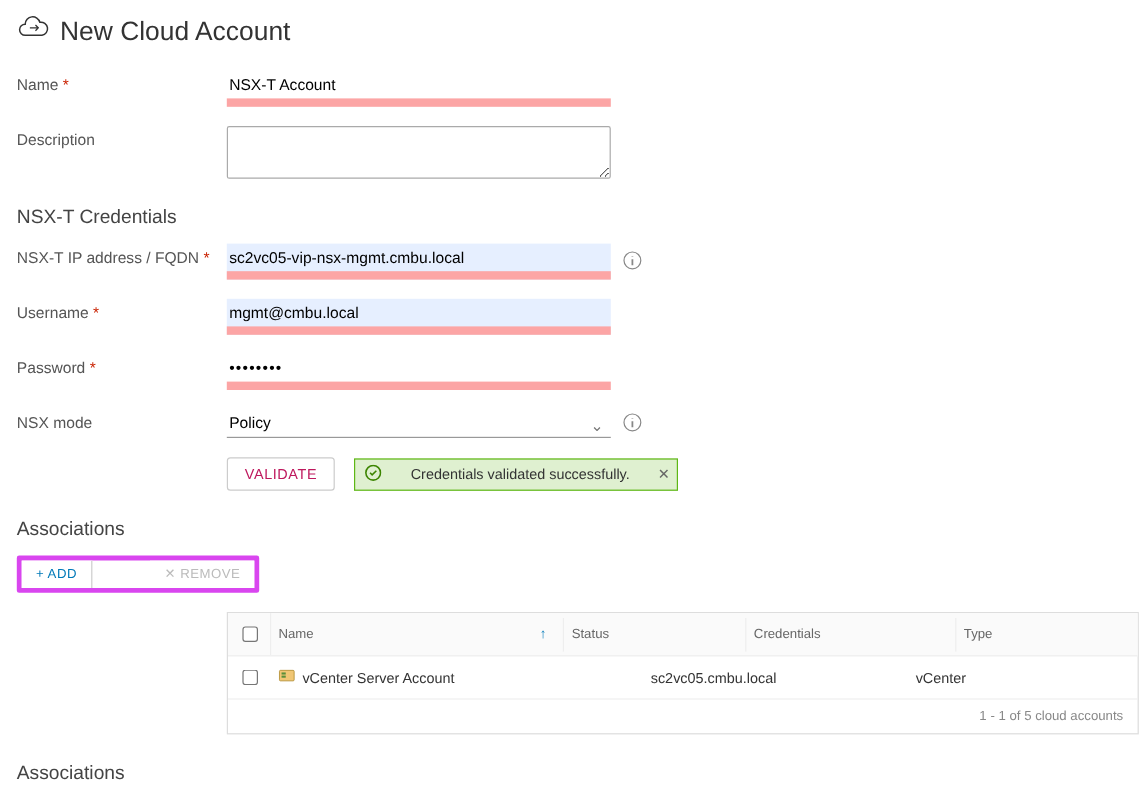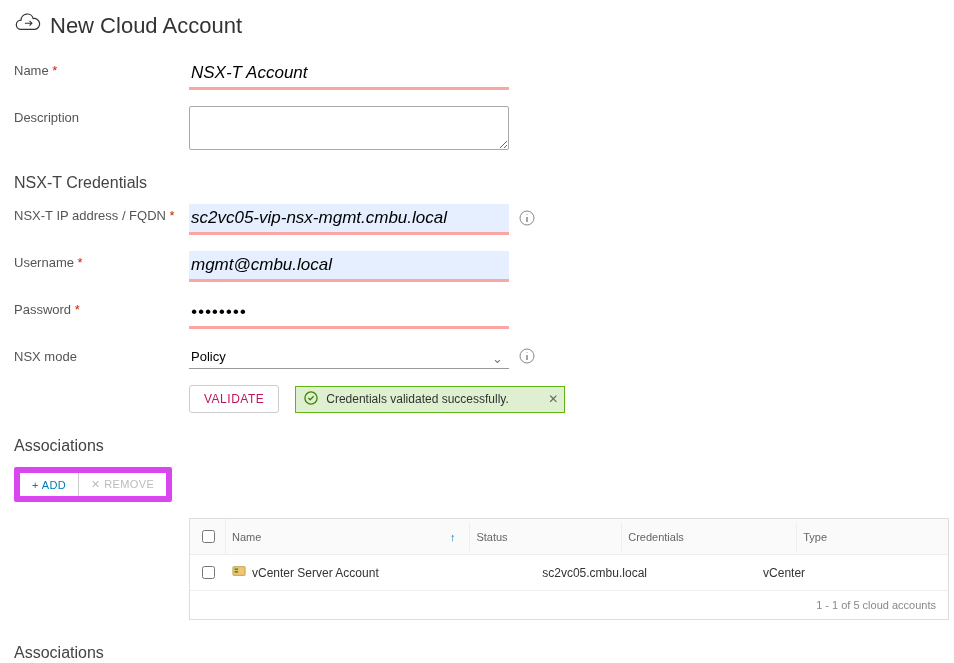--- a/index.html
+++ b/index.html
@@ -43,26 +43,25 @@
   }
   .form-control-wrap {
     display: flex;
     align-items: center;
     gap: 10px;
     width: 100%;
   }
   .text-input {
     width: 320px;
     border: none;
-    border-bottom: 3px solid #fca5a5;
+    border-bottom: 7px solid #fca5a5;
     padding: 4px 2px;
-    font-size: 17px;
+    font-size: 13px;
     outline: none;
     background: transparent;
-    font-style: italic;
   }
   .text-input.hl { background: #e6efff; }
   .textarea {
     width: 320px;
     height: 44px;
     border: 1px solid #aaa;
     border-radius: 2px;
     resize: both;
     padding: 4px;
     font-family: inherit;
@@ -118,41 +117,42 @@
   }
   .btn-validate {
     border: 1px solid #ccc;
     background: #fff;
     color: #be185d;
     cursor: default;
   }
   .alert-success {
     display: flex;
     align-items: center;
-    gap: 8px;
+    gap: 24px;
     background: #dff0d0;
     border: 1px solid #5eb715;
     color: #333;
     padding: 4px 8px;
     font-size: 12px;
     width: 270px;
     justify-content: flex-start;
     position: relative;
   }
   .alert-success .close {
     position: absolute;
     right: 6px;
     cursor: pointer;
     color: #666;
   }
   .toolbar {
     display: inline-flex;
-    border: 6px solid #d946ef;
+    border: 4px solid #d946ef;
     border-radius: 2px;
     overflow: hidden;
+    gap: 48px;
   }
   .toolbar button {
     border: none;
     background: #fff;
     padding: 5px 12px;
     font-size: 11px;
     letter-spacing: 0.4px;
     cursor: pointer;
     font-family: inherit;
   }

